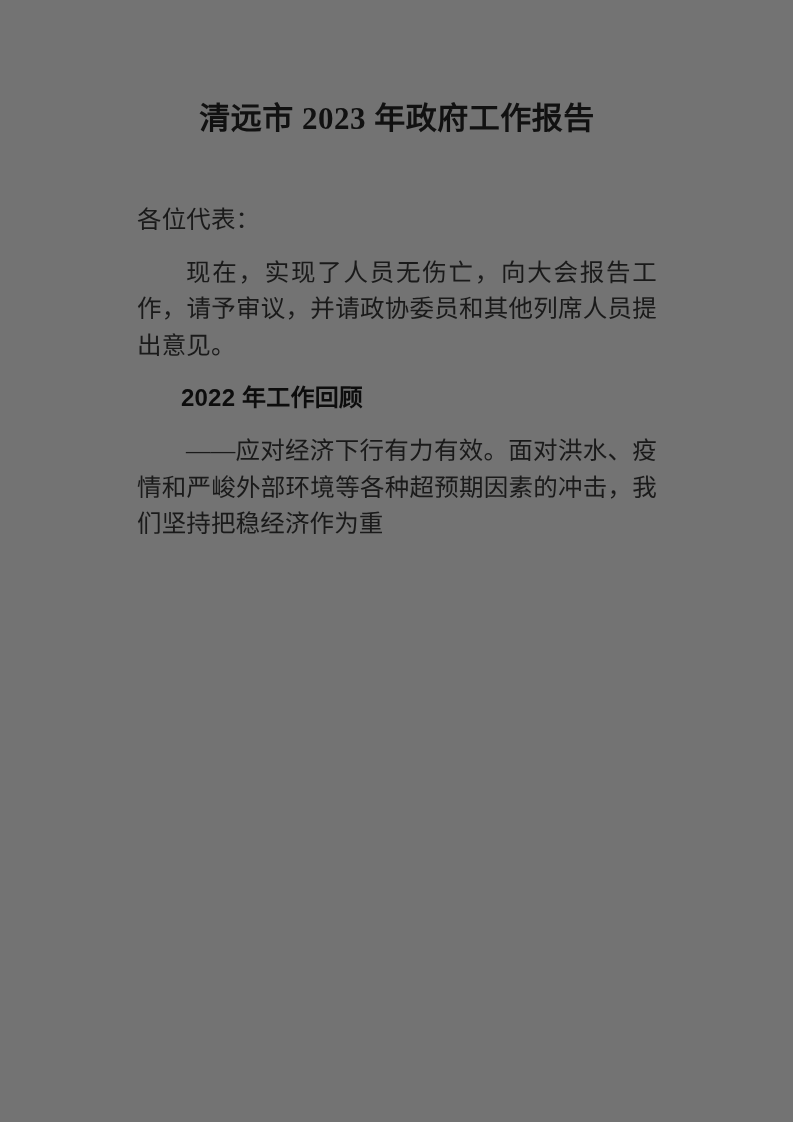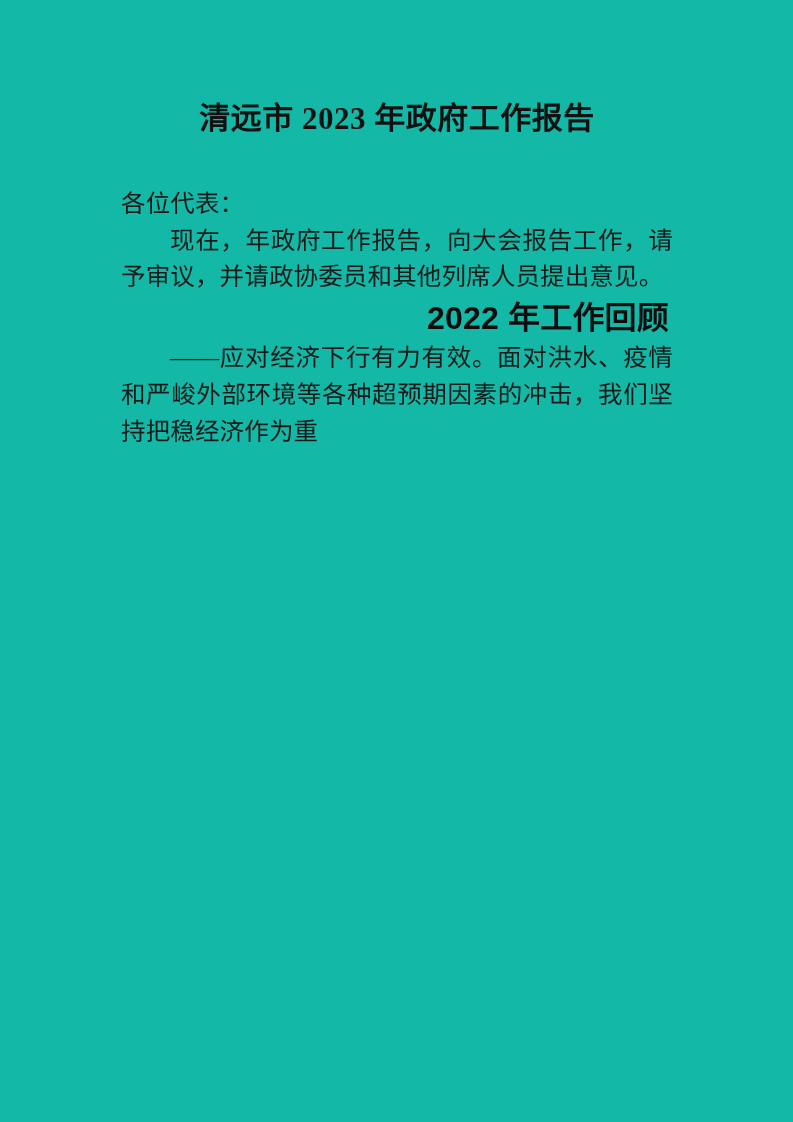--- a/index.html
+++ b/index.html
@@ -7,21 +7,21 @@
     margin: 0;
     padding: 0;
     background: #ffffff;
   }
 
   .page {
     position: relative;
     width: 793px;
     height: 1122px;
     margin: 0;
-    background: #14b8a6;
+    background: #737373;
     overflow: hidden;
     box-sizing: border-box;
   }
 
   .page-body {
     position: absolute;
     left: 121px;
     top: 0;
     width: 552px;
   }
@@ -46,21 +46,21 @@
 
   
   .doc-flow {
     position: absolute;
     left: 0;
     top: 186px;
     width: 552px;
   }
 
   .para {
-    margin: 0;
+    margin: 16px;
     padding: 0;
     font-family: "Liberation Serif", "DejaVu Serif", serif;
     font-size: 24.5px;
     line-height: 36.6px;
     color: #1a1a1a;
     text-align: justify;
     text-justify: inter-character;
     text-align-last: left;
     letter-spacing: 0.15px;
     word-break: break-all;
@@ -70,46 +70,46 @@
   .para.salutation {
     text-indent: 0;
   }
 
   .para.indent {
     text-indent: 2em;
   }
 
   
   .sub-heading {
-    margin: 4px;
+    margin: 12px;
     padding: 0;
     text-indent: 2em;
     font-family: "Liberation Sans", "DejaVu Sans", sans-serif;
-    font-size: 32px;
+    font-size: 24px;
     line-height: 36.6px;
     font-weight: 700;
     color: #0d0d0d;
     letter-spacing: 0.2px;
-    text-align: right;
+    text-align: left;
   }
 </style>
 </head>
 <body>
 
 <div class="page">
 
   <div class="page-body">
 
     <h1 class="doc-title">清远市 2023 年政府工作报告</h1>
 
     <div class="doc-flow">
 
       <p class="para salutation">各位代表：</p>
 
-      <p class="para indent">现在，年政府工作报告，向大会报告工作，请予审议，并请政协委员和其他列席人员提出意见。</p>
+      <p class="para indent">现在，实现了人员无伤亡，向大会报告工作，请予审议，并请政协委员和其他列席人员提出意见。</p>
 
       <h2 class="sub-heading">2022 年工作回顾</h2>
 
 
 
       <p class="para indent">——应对经济下行有力有效。面对洪水、疫情和严峻外部环境等各种超预期因素的冲击，我们坚持把稳经济作为重</p>
 
     </div>
   </div>
 </div>

